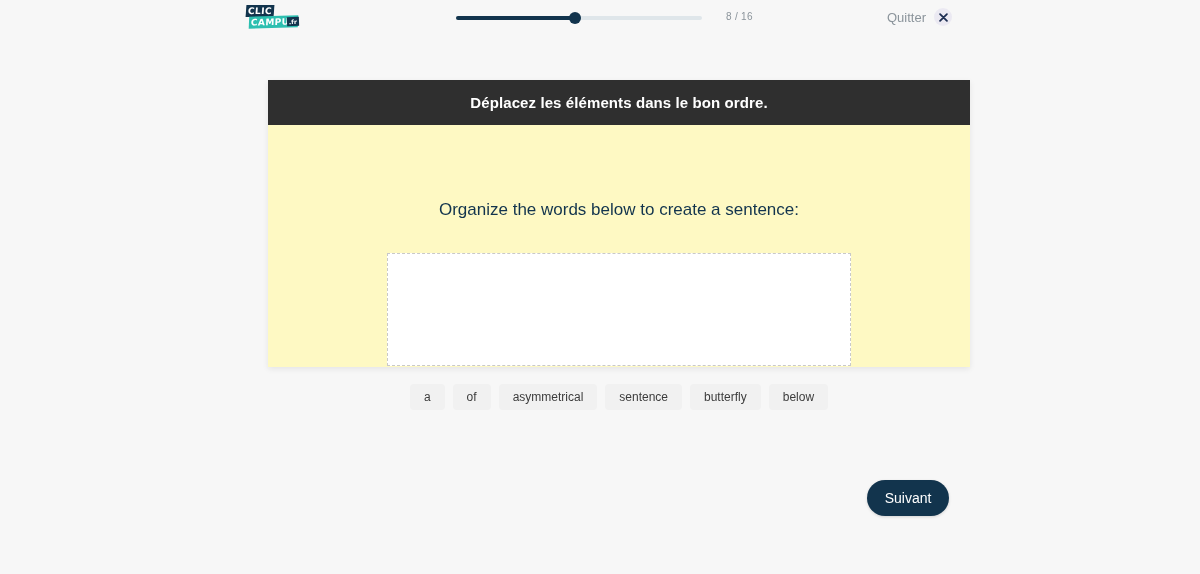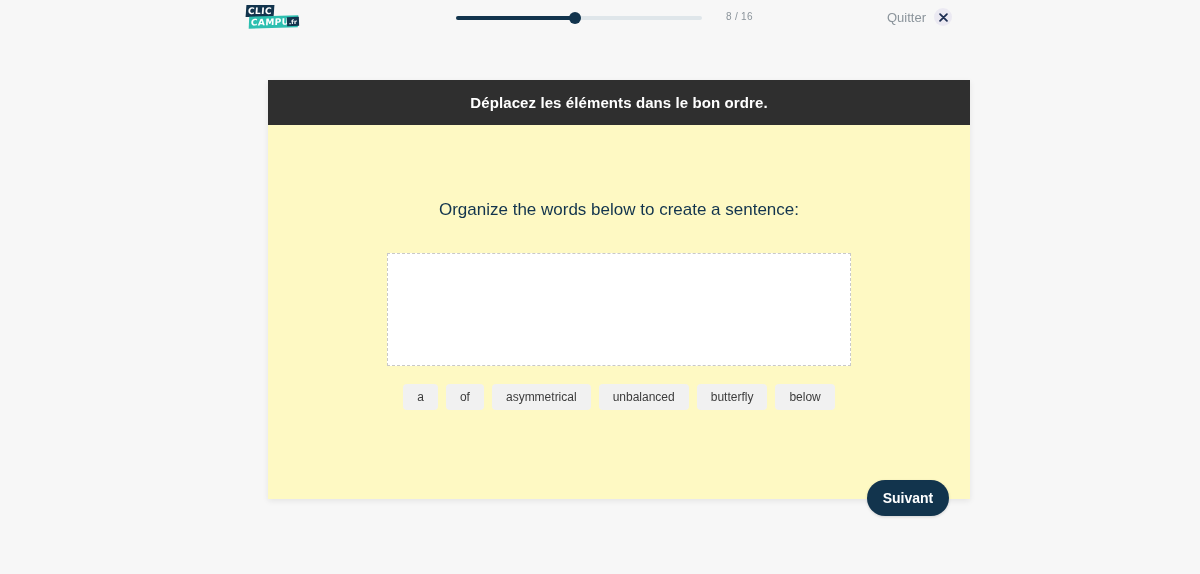--- a/index.html
+++ b/index.html
@@ -166,21 +166,21 @@
     align-items: center;
     justify-content: center;
   }
   .card-header-title {
     color: #ffffff;
     font-size: 15px;
     font-weight: bold;
     letter-spacing: 0.1px;
   }
   .card-body {
-    height: 374px;
+    height: 242px;
     position: relative;
   }
   .prompt {
     position: absolute;
     top: 75px;
     left: 0;
     width: 702px;
     text-align: center;
     font-size: 17px;
     color: #12344d;
@@ -226,21 +226,21 @@
   .next-btn {
     position: absolute;
     left: 867px;
     top: 480px;
     width: 82px;
     height: 36px;
     border-radius: 18px;
     background: #12344d;
     color: #ffffff;
     font-size: 14px;
-    font-weight: bold;
+    font-weight: normal;
     display: flex;
     align-items: center;
     justify-content: center;
     border: none;
     cursor: pointer;
     font-family: "Liberation Sans", sans-serif;
     box-shadow: 0 1px 3px rgba(0,0,0,0.15);
   }
 </style>
 </head>
@@ -282,21 +282,21 @@
 
     <div class="prompt">Organize the words below to create a sentence:</div>
 
     <div class="dropzone"></div>
 
     <div class="wordbank">
       <div class="word-row">
         <span class="chip">a</span>
         <span class="chip">of</span>
         <span class="chip">asymmetrical</span>
-        <span class="chip">unbalanced</span>
+        <span class="chip">sentence</span>
         <span class="chip">butterfly</span>
         <span class="chip">below</span>
       </div>
     </div>
 
   </div>
 </div>
 
 <button class="next-btn">Suivant</button>
 

